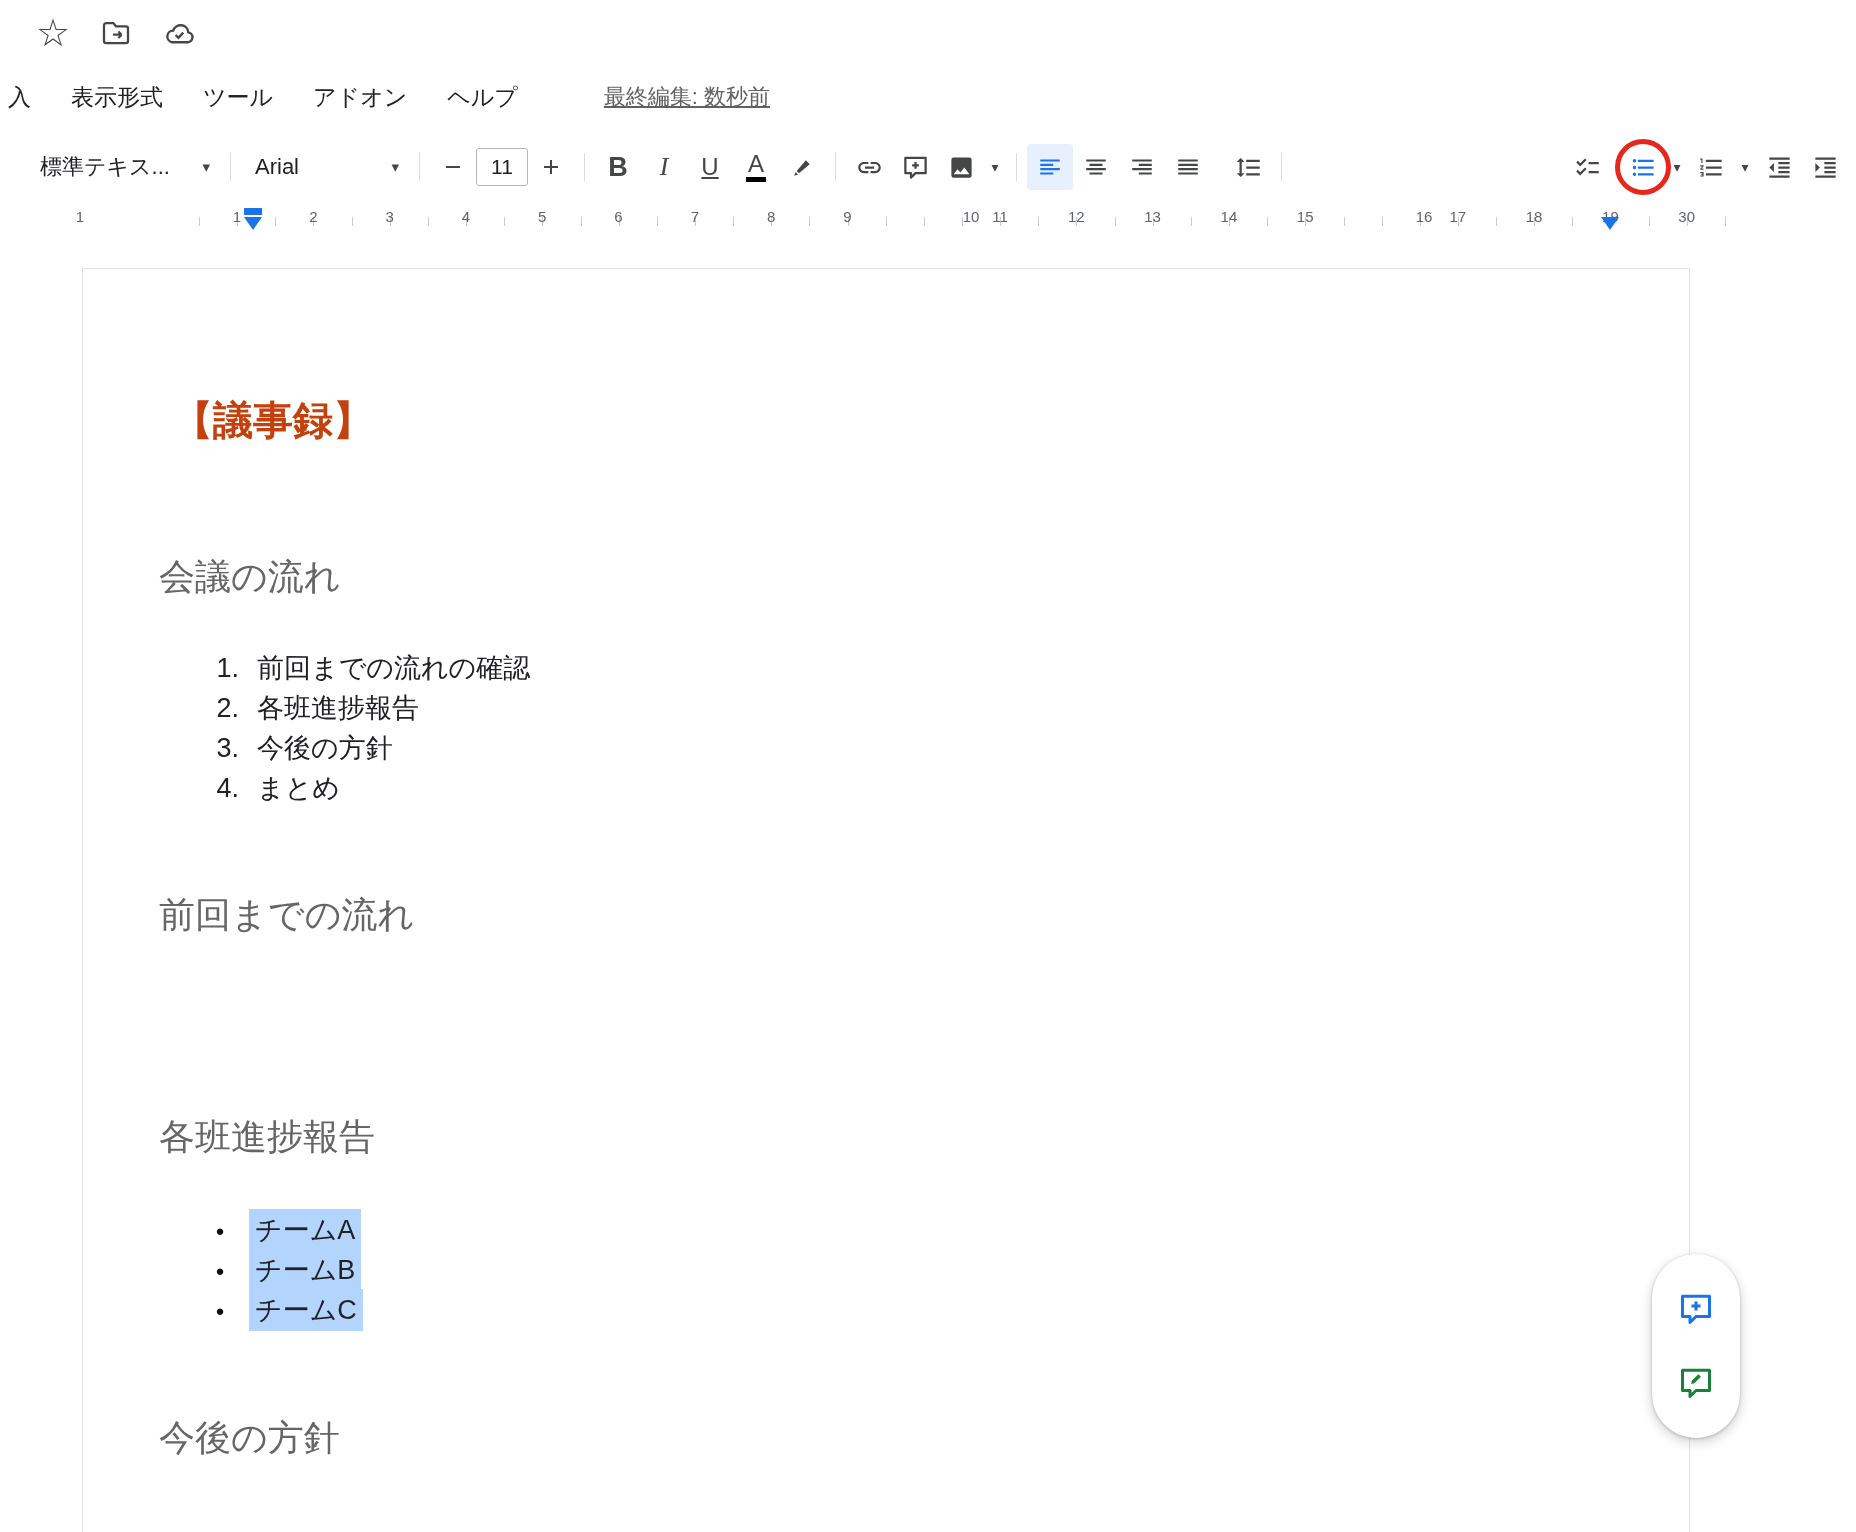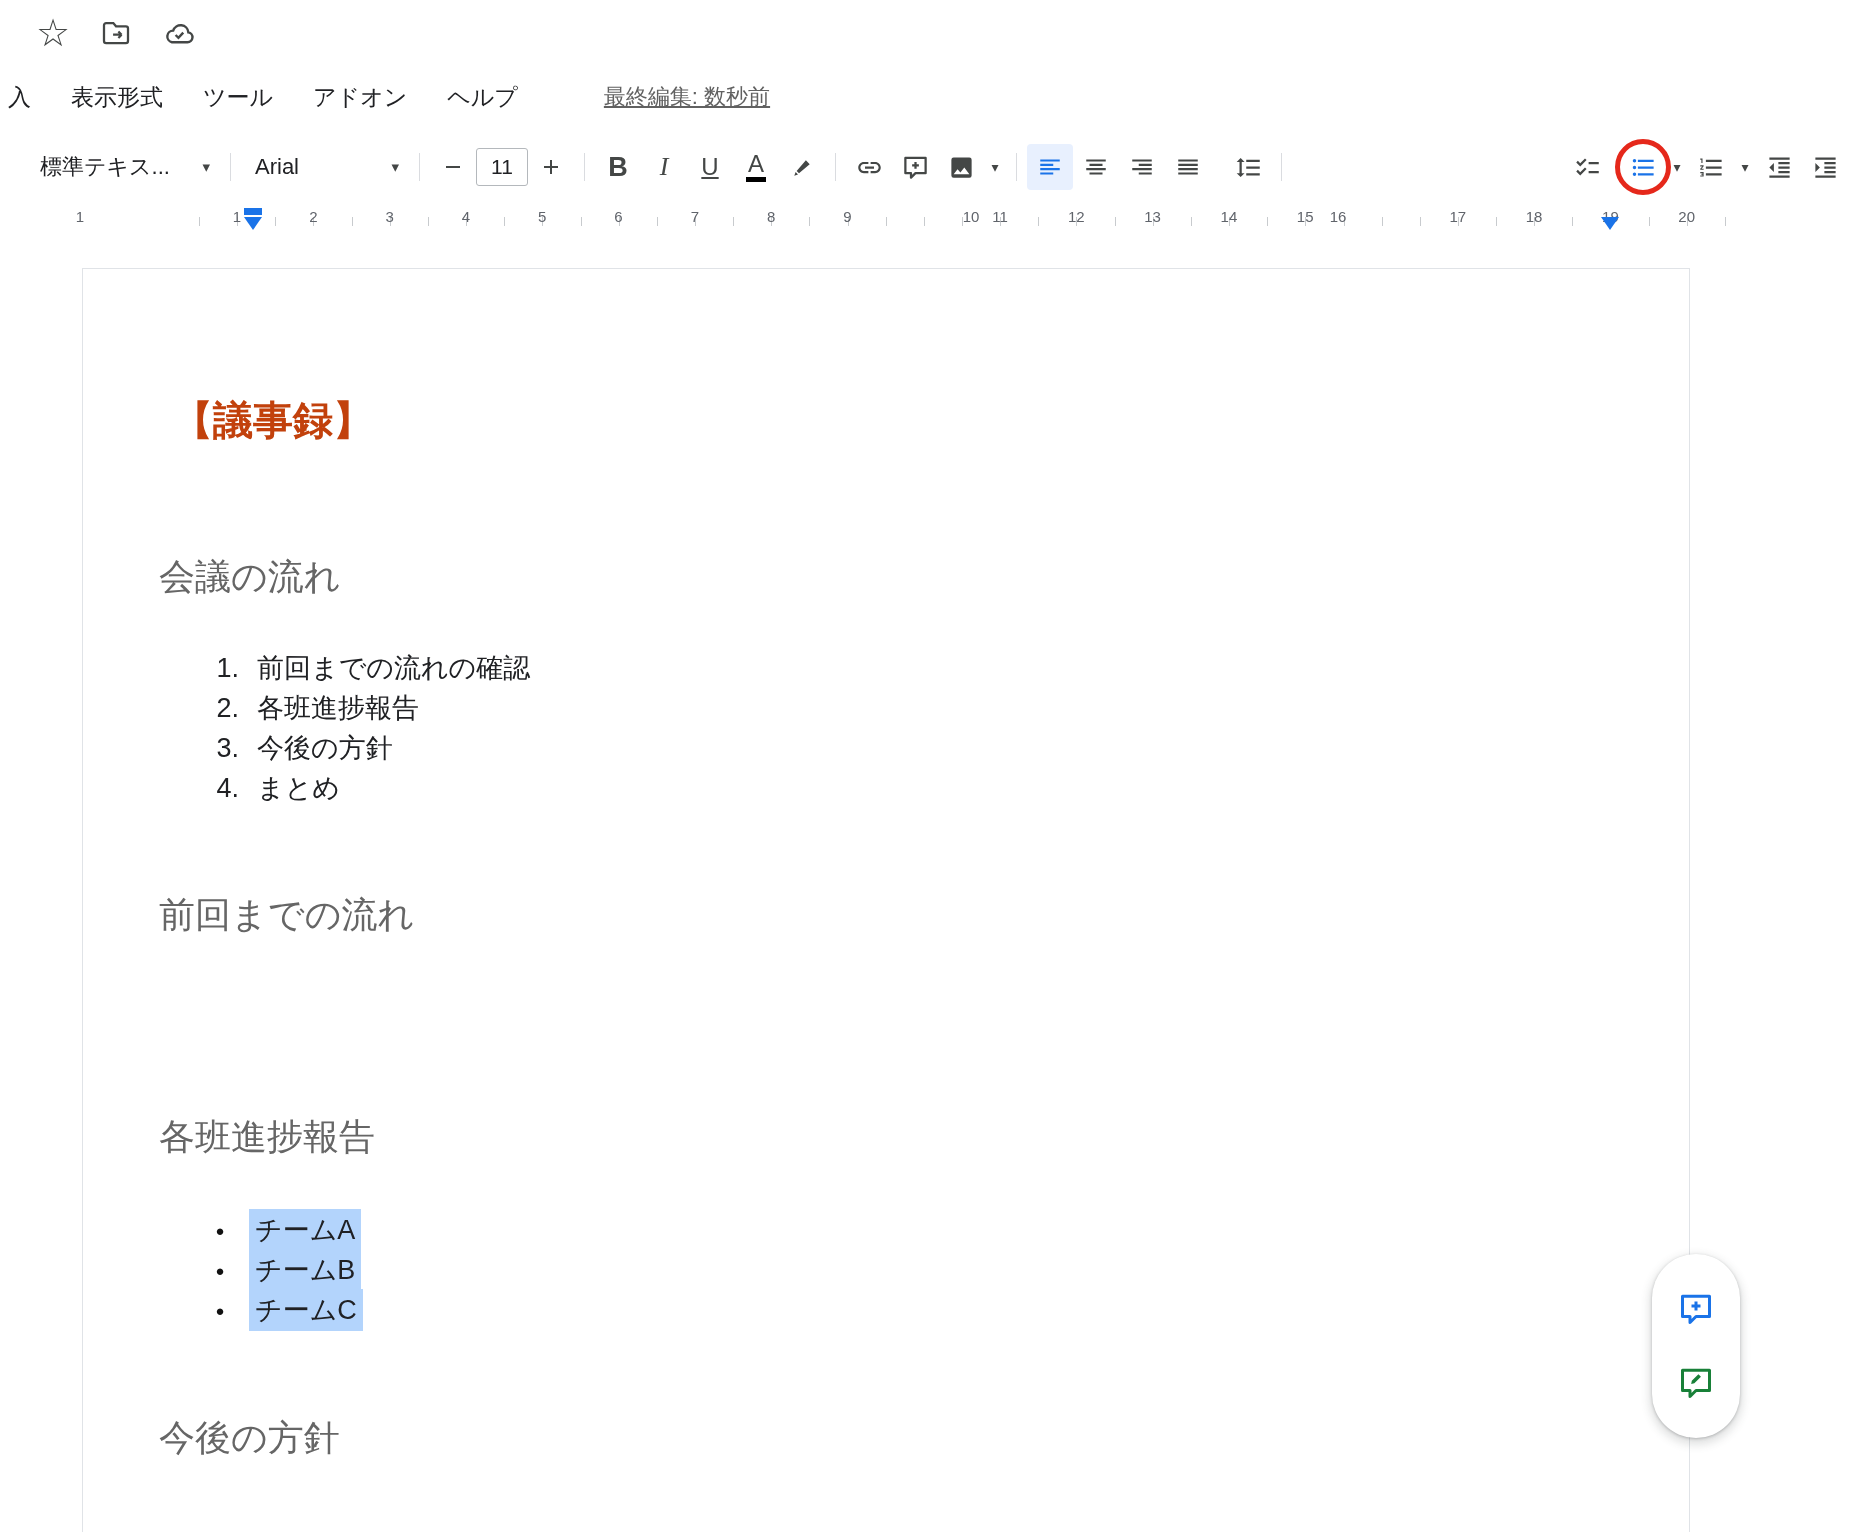--- a/index.html
+++ b/index.html
@@ -237,25 +237,25 @@
       <span style="left: 618.5px;">6</span>
       <span style="left: 694.8px;">7</span>
       <span style="left: 771.1px;">8</span>
       <span style="left: 847.4px;">9</span>
       <span style="left: 971px;">10</span>
       <span style="left: 1000px;">11</span>
       <span style="left: 1076.3px;">12</span>
       <span style="left: 1152.6px;">13</span>
       <span style="left: 1228.9px;">14</span>
       <span style="left: 1305.2px;">15</span>
-      <span style="left: 1338px;">16</span>
+      <span style="left: 1424px;">16</span>
       <span style="left: 1457.8px;">17</span>
       <span style="left: 1534.1px;">18</span>
       <span style="left: 1610.4px;">19</span>
-      <span style="left: 1686.7px;">20</span>
+      <span style="left: 1686.7px;">30</span>
     </div>
   <div class="indent-first"></div>
   <div class="indent-left"></div>
   <div class="indent-right"></div>
 </div>
 
 <div class="page">
   <h1 class="doc-title">【議事録】</h1>
 
   <h2 class="doc-h h-flow">会議の流れ</h2>

